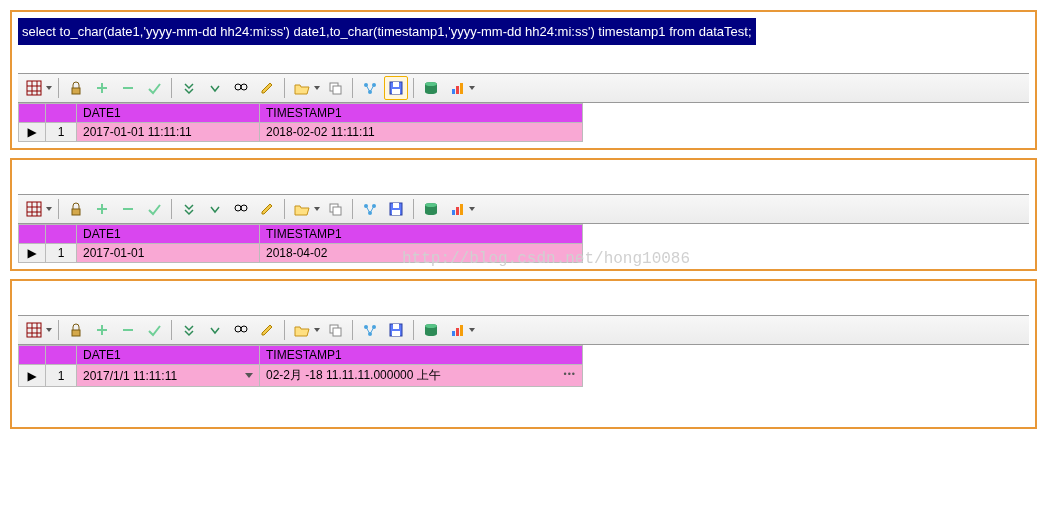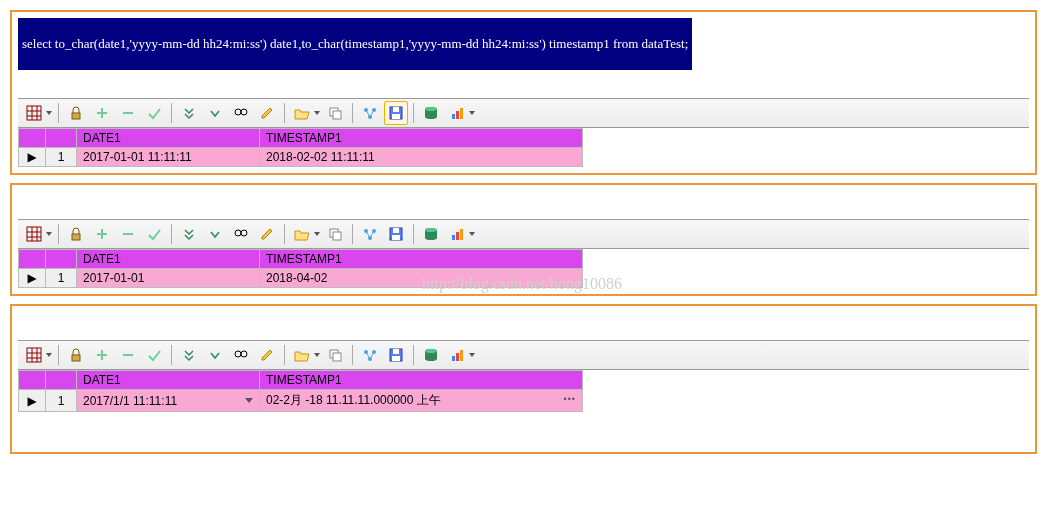--- a/index.html
+++ b/index.html
@@ -13,23 +13,23 @@
   }
   .panel {
     border: 2px solid #E89838;
     margin-bottom: 8px;
     padding: 6px;
     background: #fff;
   }
   .sql-line {
     background: #000080;
     color: #fff;
-    font-family: Liberation Serif, serif;
+    font-family: Liberation Sans, sans-serif;
     font-size: 13px;
-    padding: 18px 4px;
+    padding: 6px 4px;
     white-space: pre;
     display: inline-block;
   }
   .sql-wrap {
     margin-bottom: 2px;
   }
   .toolbar-wrap {
     margin-top: 28px;
     border-top: 1px solid #999;
     border-bottom: 1px solid #999;
@@ -377,21 +377,21 @@
       <th class="col-ts">TIMESTAMP1</th>
     </tr>
     <tr>
       <td class="rowptr">▶</td>
       <td class="rowhdr">1</td>
       <td>2017-01-01</td>
       <td>2018-04-02</td>
     </tr>
   </tbody>
     </table>
-  <div class="watermark" style="top:90px;left:410px;">http://blog.csdn.net/hong10086</div>
+  <div class="watermark" style="top:90px;left:390px;font-family:Liberation Mono, monospace;">http://blog.csdn.net/hong10086</div>
 </div>
 
 <div class="panel" style="padding-bottom:40px">
   <div class="toolbar-wrap">
     <div class="tbtn">
         <svg width="16" height="16">
           <rect x="1" y="1" width="14" height="14" fill="none" stroke="#8B0000"></rect>
           <line x1="1" y1="6" x2="15" y2="6" stroke="#8B0000"></line>
           <line x1="1" y1="11" x2="15" y2="11" stroke="#8B0000"></line>
           <line x1="6" y1="1" x2="6" y2="15" stroke="#8B0000"></line>

